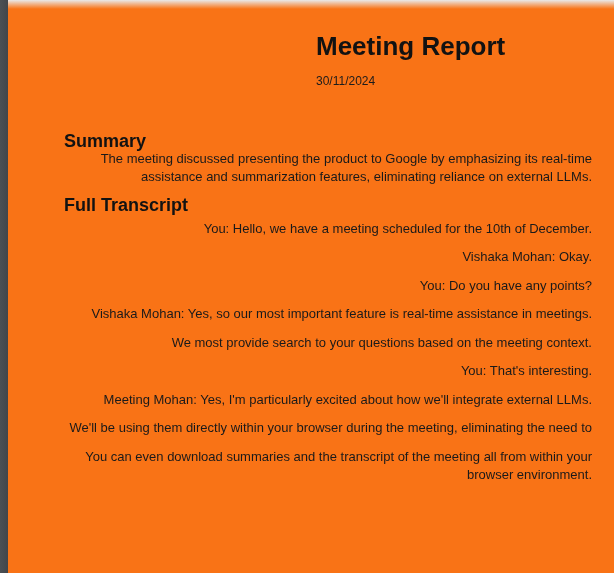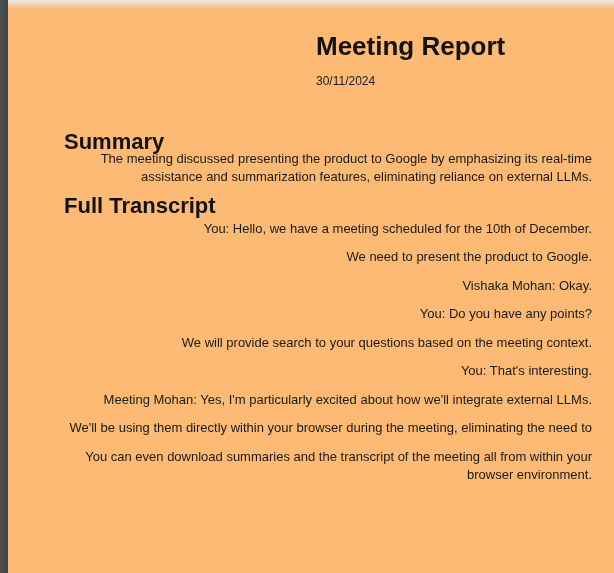--- a/index.html
+++ b/index.html
@@ -5,21 +5,21 @@
   html, body {
     margin: 0;
     padding: 0;
     background: #ffffff;
   }
   .stage {
     position: relative;
     width: 614px;
     height: 573px;
     overflow: hidden;
-    background: #fdba74;
+    background: #f97316;
     font-family: "Liberation Sans", "DejaVu Sans", sans-serif;
     color: #161616;
     -webkit-font-smoothing: antialiased;
   }
   
   .edge-strip {
     position: absolute;
     left: 0; top: 0; bottom: 0;
     width: 8px;
     background: linear-gradient(to right, #4c5054, #42464a);
@@ -51,21 +51,21 @@
     color: #1c1c1c;
     text-align: center;
   }
   .content {
     position: absolute;
     left: 64px;
     top: 133px;
     width: 528px;
   }
   .section-heading {
-    font-size: 22px;
+    font-size: 18px;
     font-weight: bold;
     line-height: 17px;
     margin: 0;
     color: #121212;
     white-space: nowrap;
   }
   .section-heading.transcript-heading {
   }
   .summary-para {
     margin-top: 16px;
@@ -105,35 +105,35 @@
     </div>
 
     <h2 class="section-heading transcript-heading">Full Transcript</h2>
 
     <div class="paras">
 
       <div class="para">
         <div class="line">You: Hello, we have a meeting scheduled for the 10th of December.</div>
       </div>
 
-      <div class="para">
-        <div class="line">We need to present the product to Google.</div>
-      </div>
 
       <div class="para">
         <div class="line">Vishaka Mohan: Okay.</div>
       </div>
 
       <div class="para">
         <div class="line">You: Do you have any points?</div>
       </div>
 
+      <div class="para">
+        <div class="line">Vishaka Mohan: Yes, so our most important feature is real-time assistance in meetings.</div>
+      </div>
 
       <div class="para">
-        <div class="line">We will provide search to your questions based on the meeting context.</div>
+        <div class="line">We most provide search to your questions based on the meeting context.</div>
       </div>
 
       <div class="para">
         <div class="line">You: That's interesting.</div>
       </div>
 
       <div class="para">
         <div class="line">Meeting Mohan: Yes, I'm particularly excited about how we'll integrate external LLMs.</div>
       </div>
 

